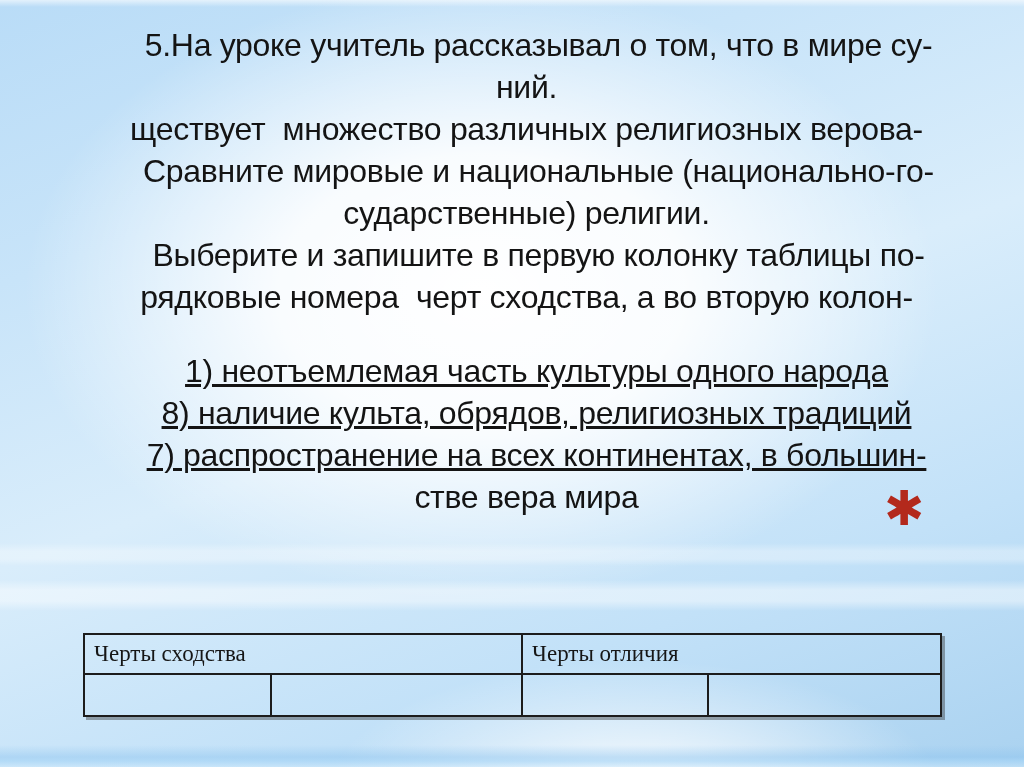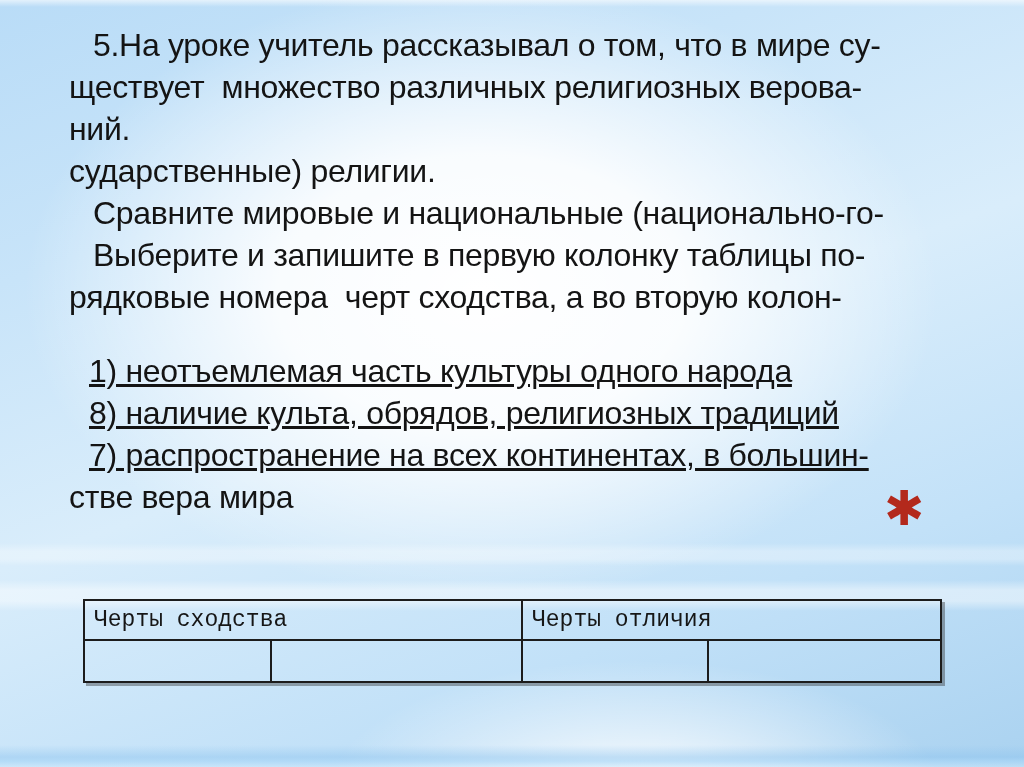--- a/index.html
+++ b/index.html
@@ -47,44 +47,45 @@
     padding-right: 40px;
     box-sizing: border-box;
     color: #141414;
     font-size: 32px;
     line-height: 42px;
     letter-spacing: -0.3px;
   }
   .line {
     white-space: pre;
     height: 42px;
+    text-align: center;
   }
   .line--indent  { padding-left: 24px; }
   .line--flush   { padding-left: 0; }
   .line--list    { padding-left: 20px; text-decoration: underline; }
   .line--spacer  { height: 32px; }
   .asterisk {
     position: absolute;
     left: 884px;
     top: 484px;
     font-family: "DejaVu Sans", sans-serif;
     font-size: 48px;
     line-height: 48px;
     font-weight: bold;
   }
   .cmp-table {
     position: absolute;
     left: 83px;
-    top: 599px;
+    top: 633px;
     width: 857px;
     border-collapse: collapse;
     table-layout: fixed;
     background: transparent;
     box-shadow: 3px 3px 0 rgba(45,45,45,0.40);
-    font-family: Liberation Mono, monospace;
+    font-family: Liberation Serif, serif;
     font-size: 23px;
     color: #161616;
   }
   .cmp-table th, .cmp-table td {
     border: 2px solid #1c1c1c;
     background: transparent;
     font-weight: normal;
     text-align: left;
     padding: 0 0 0 9px;
     vertical-align: middle;
@@ -92,24 +93,24 @@
   .cmp-table .hdr-row th { height: 38px; }
   .cmp-table .data-row td { height: 40px; }
 </style>
 </head>
 <body>
 
 <div class="slide">
 
   <div class="text-block">
     <div class="line line--indent">5.На уроке учитель рассказывал о том, что в мире су-</div>
+    <div class="line line--flush">ний.</div>
     <div class="line line--flush">ществует  множество различных религиозных верова-</div>
-    <div class="line line--flush">ний.</div>
+    <div class="line line--indent">Сравните мировые и национальные (национально-го-</div>
     <div class="line line--flush">сударственные) религии.</div>
-    <div class="line line--indent">Сравните мировые и национальные (национально-го-</div>
     <div class="line line--indent">Выберите и запишите в первую колонку таблицы по-</div>
     <div class="line line--flush">рядковые номера  черт сходства, а во вторую колон-</div>
     <div class="line line--spacer"></div>
     <div class="line line--list">1) неотъемлемая часть культуры одного народа</div>
     <div class="line line--list">8) наличие культа, обрядов, религиозных традиций</div>
     <div class="line line--list">7) распространение на всех континентах, в большин-</div>
     <div class="line line--flush">стве вера мира</div>
   </div>
 
   <div class="asterisk" style="color:#b3291c;">✱</div>

